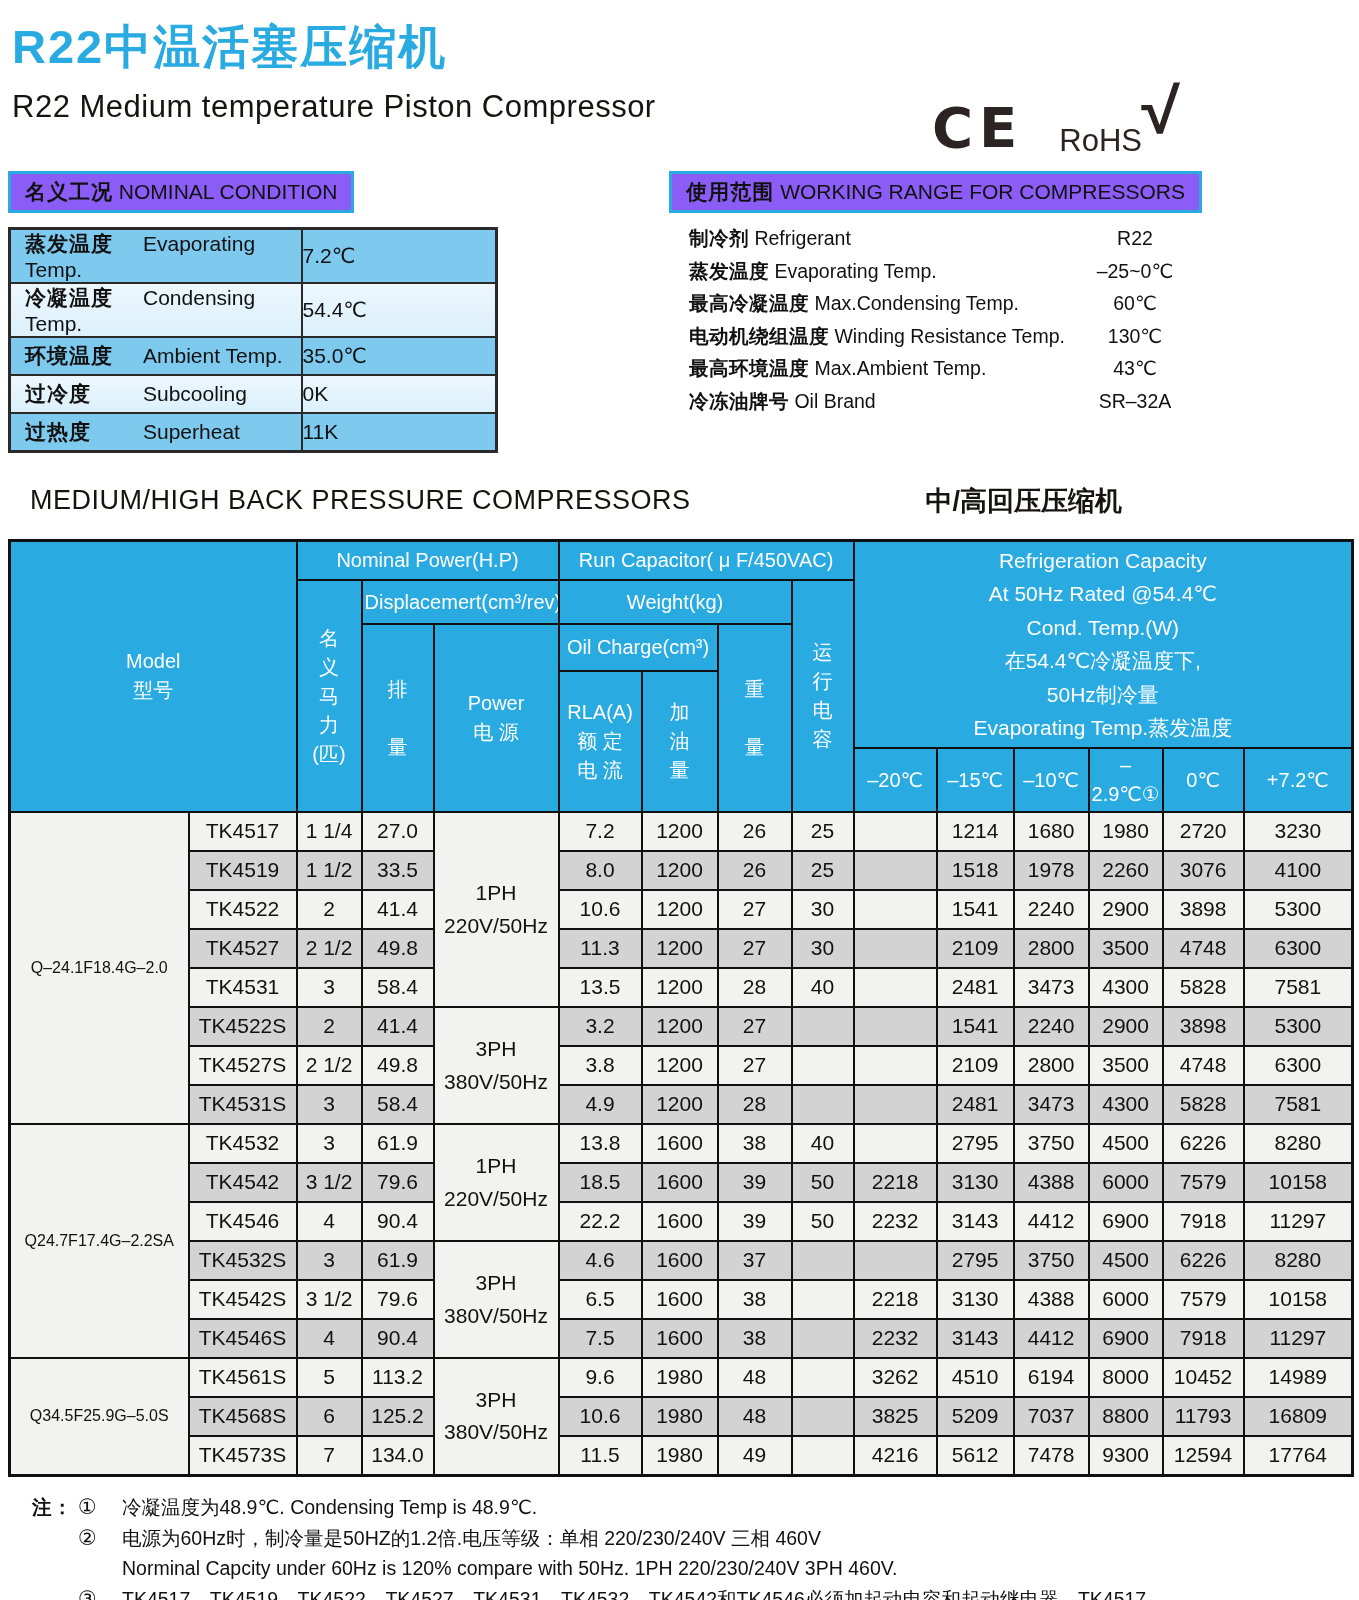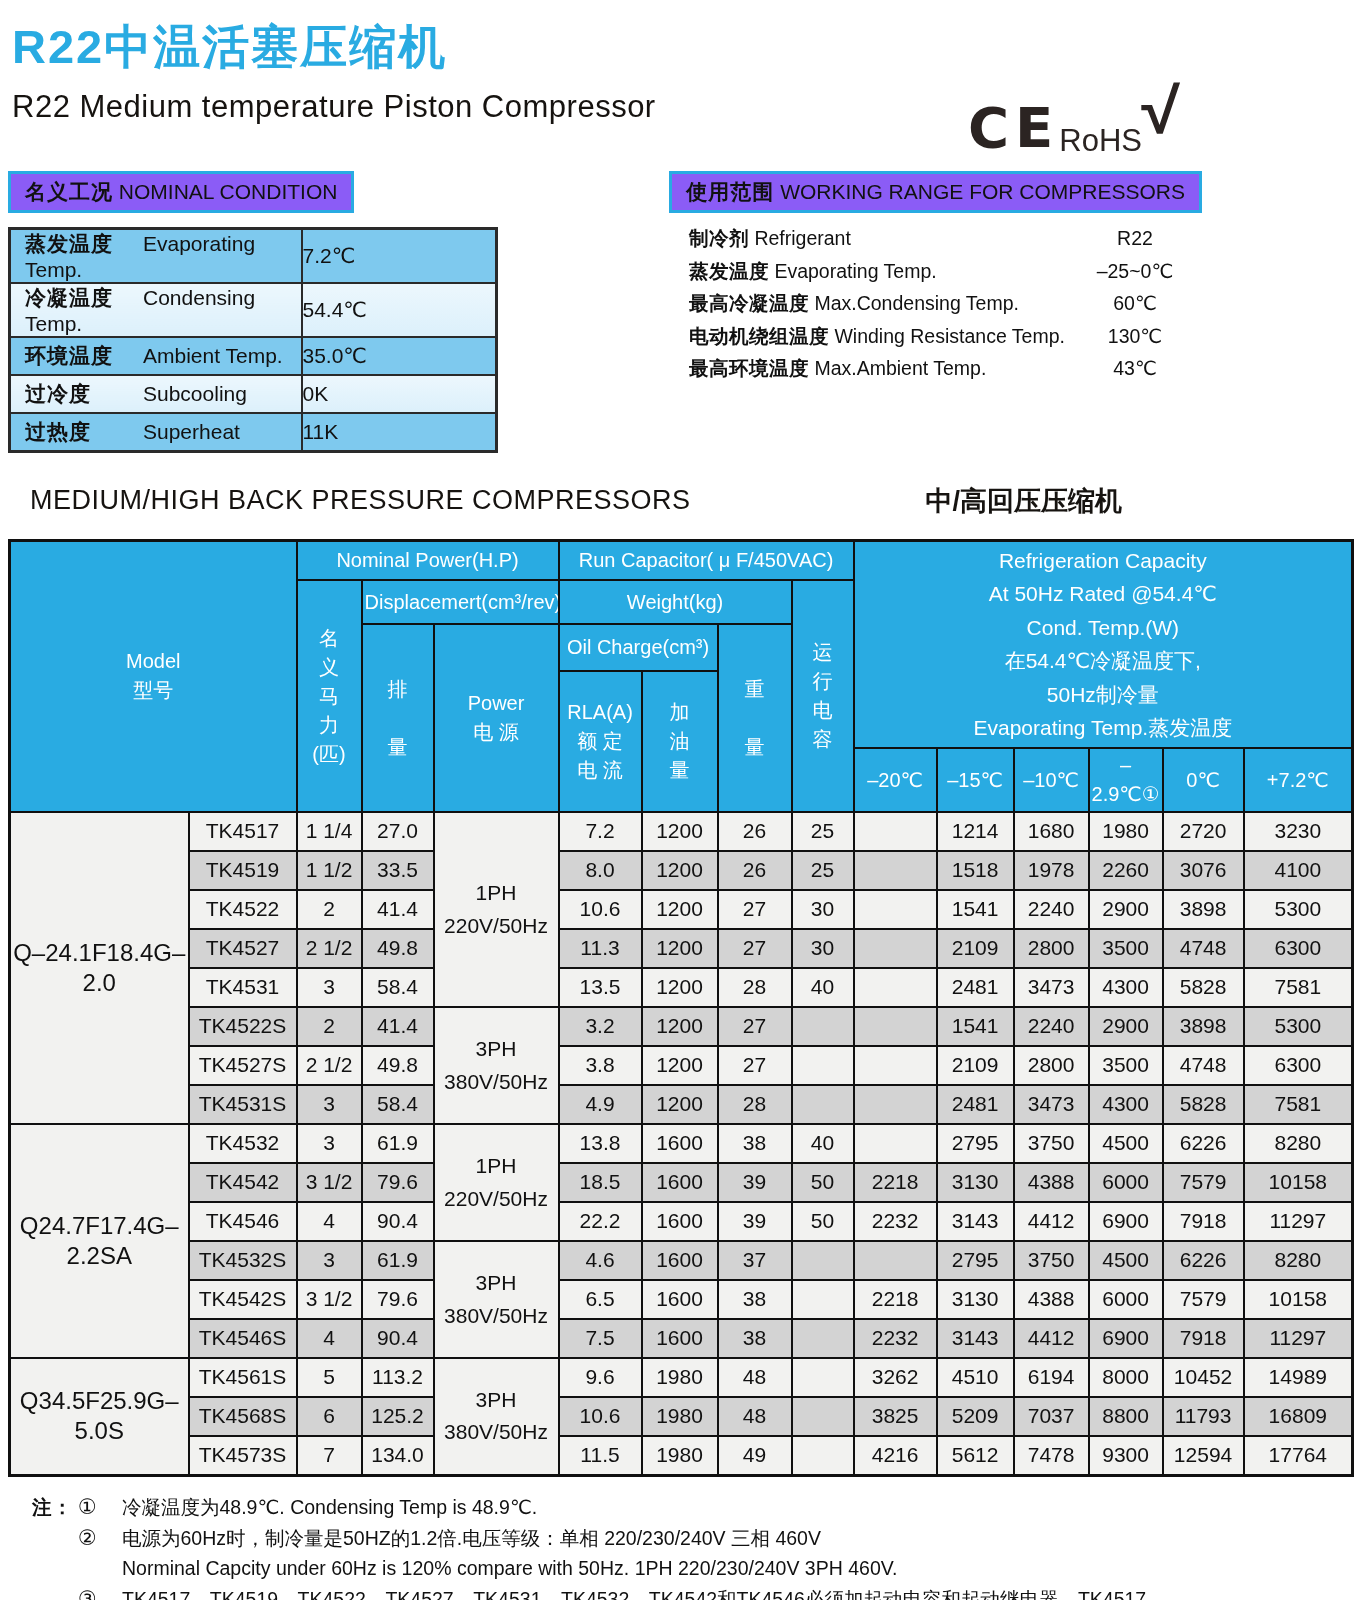--- a/index.html
+++ b/index.html
@@ -16,21 +16,21 @@
     font-family:"Liberation Sans","DejaVu Sans",sans-serif;
     color:#111;position:relative;overflow:hidden;
   }
   .page{position:relative;padding:16px 8px 0 8px;width:1210px;height:1600px;}
 
   
   .title-zh{color:var(--accent);font-size:47px;font-weight:bold;letter-spacing:2px;margin-left:4px;}
   .title-en{color:#161310;font-size:31px;margin-left:4px;margin-top:10px;letter-spacing:0.5px;}
 
   
-  .marks{position:absolute;top:100px;right:48px;display:flex;align-items:flex-end;}
+  .marks{position:absolute;top:100px;right:48px;display:flex;align-items:flex-end;gap:36px;}
   .ce{font-family:"DejaVu Sans",sans-serif;font-size:56px;font-weight:bold;color:#2b2422;letter-spacing:6px;line-height:1;}
   .rohs{position:relative;font-size:31px;color:#2b2422;line-height:1;padding-right:20px;}
   .rohs .check{position:absolute;right:-16px;top:-46px;font-size:64px;font-weight:bold;color:#2b2422;transform:scaleX(1.1);}
 
   
   .boxes-row{display:flex;justify-content:space-between;margin-top:46px;align-items:flex-start;}
   .cond-box{border:3px solid var(--accent);background:#8b5cf6;padding:4px 14px;font-size:21px;white-space:nowrap;}
   .cond-box .zh{font-weight:bold;letter-spacing:1px;}
   .cond-box .en{font-weight:normal;}
 
@@ -57,21 +57,21 @@
   .section-zh{font-size:27px;font-weight:bold;margin-right:62px;color:#161310;}
 
   
   table.main{border-collapse:collapse;table-layout:fixed;width:1343px;margin-top:20px;border:3px solid #101010;}
   table.main th,table.main td{border:2px solid #101010;text-align:center;vertical-align:middle;overflow:hidden;}
   table.main thead th{background:var(--accent);color:#fff;font-weight:normal;font-size:20px;white-space:pre-line;line-height:1.45;padding:2px;}
   table.main thead th.big{font-size:21px;line-height:1.6;}
   table.main tbody td{font-size:21px;height:39px;padding:0 2px;white-space:pre-line;line-height:1.25;}
   tr.row-light td{background:var(--row-light);}
   tr.row-shade td{background:var(--row-shade);}
-  table.main td.cell-group{background:var(--row-light) !important;font-size:24px;}
+  table.main td.cell-group{background:var(--row-light) !important;font-size:16px;}
   table.main td.cell-power{background:var(--row-light) !important;font-size:21px;line-height:1.55;}
 
   
   .notes{margin:14px 0 0 24px;font-size:19.5px;line-height:1.5;}
   .note-line{display:flex;align-items:baseline;}
   .note-prefix{width:46px;font-weight:bold;letter-spacing:1px;}
   .note-marker{width:44px;text-align:left;font-size:21px;}
   .note-text{flex:1;}
 </style>
 </head>
@@ -145,20 +145,24 @@
         <span class="wr-label"><span class="zh">最高冷凝温度</span> <span class="en">Max.Condensing Temp.</span></span>
         <span class="wr-value">60℃</span>
       </div>
       <div class="wr-row">
         <span class="wr-label"><span class="zh">电动机绕组温度</span> <span class="en">Winding Resistance Temp.</span></span>
         <span class="wr-value">130℃</span>
       </div>
       <div class="wr-row">
         <span class="wr-label"><span class="zh">最高环境温度</span> <span class="en">Max.Ambient Temp.</span></span>
         <span class="wr-value">43℃</span>
+      </div>
+      <div class="wr-row">
+        <span class="wr-label"><span class="zh">冷冻油牌号</span> <span class="en">Oil Brand</span></span>
+        <span class="wr-value">SR–32A</span>
       </div>
     </div>
   </div>
 
   <div class="section-row">
     <span class="section-en">MEDIUM/HIGH BACK PRESSURE COMPRESSORS</span>
     <span class="section-zh">中/高回压压缩机</span>
   </div>
 
   <table class="main">

